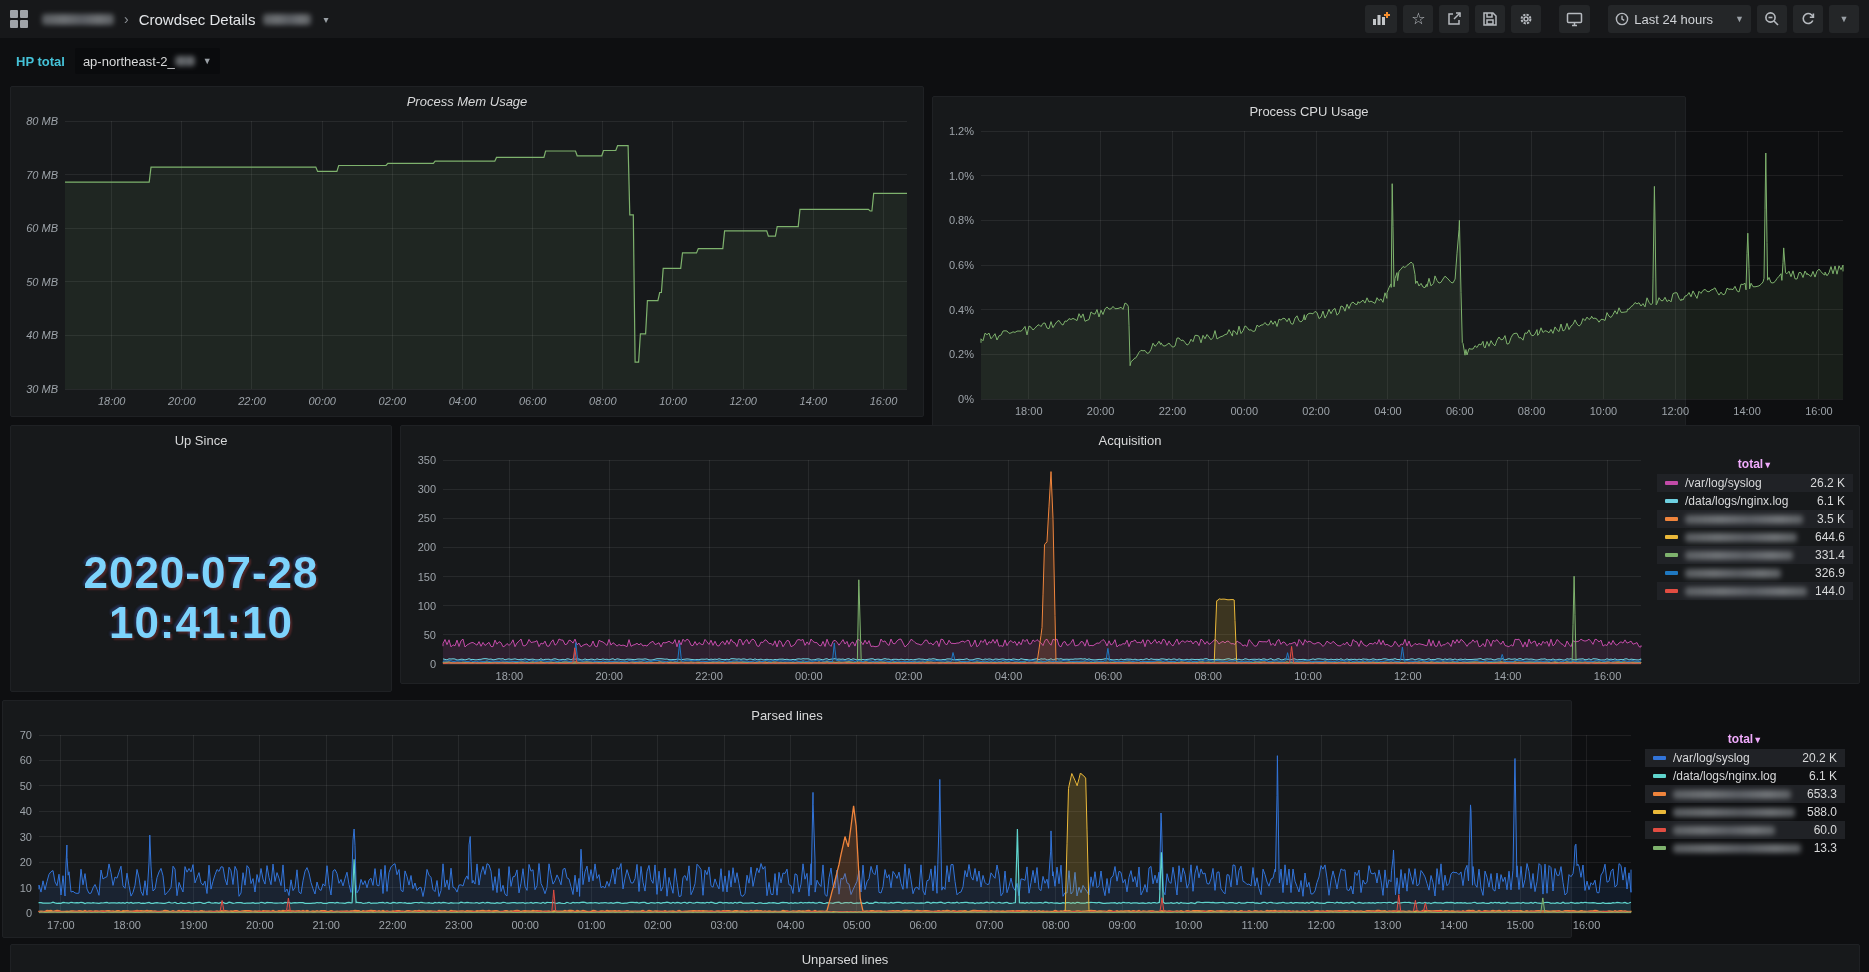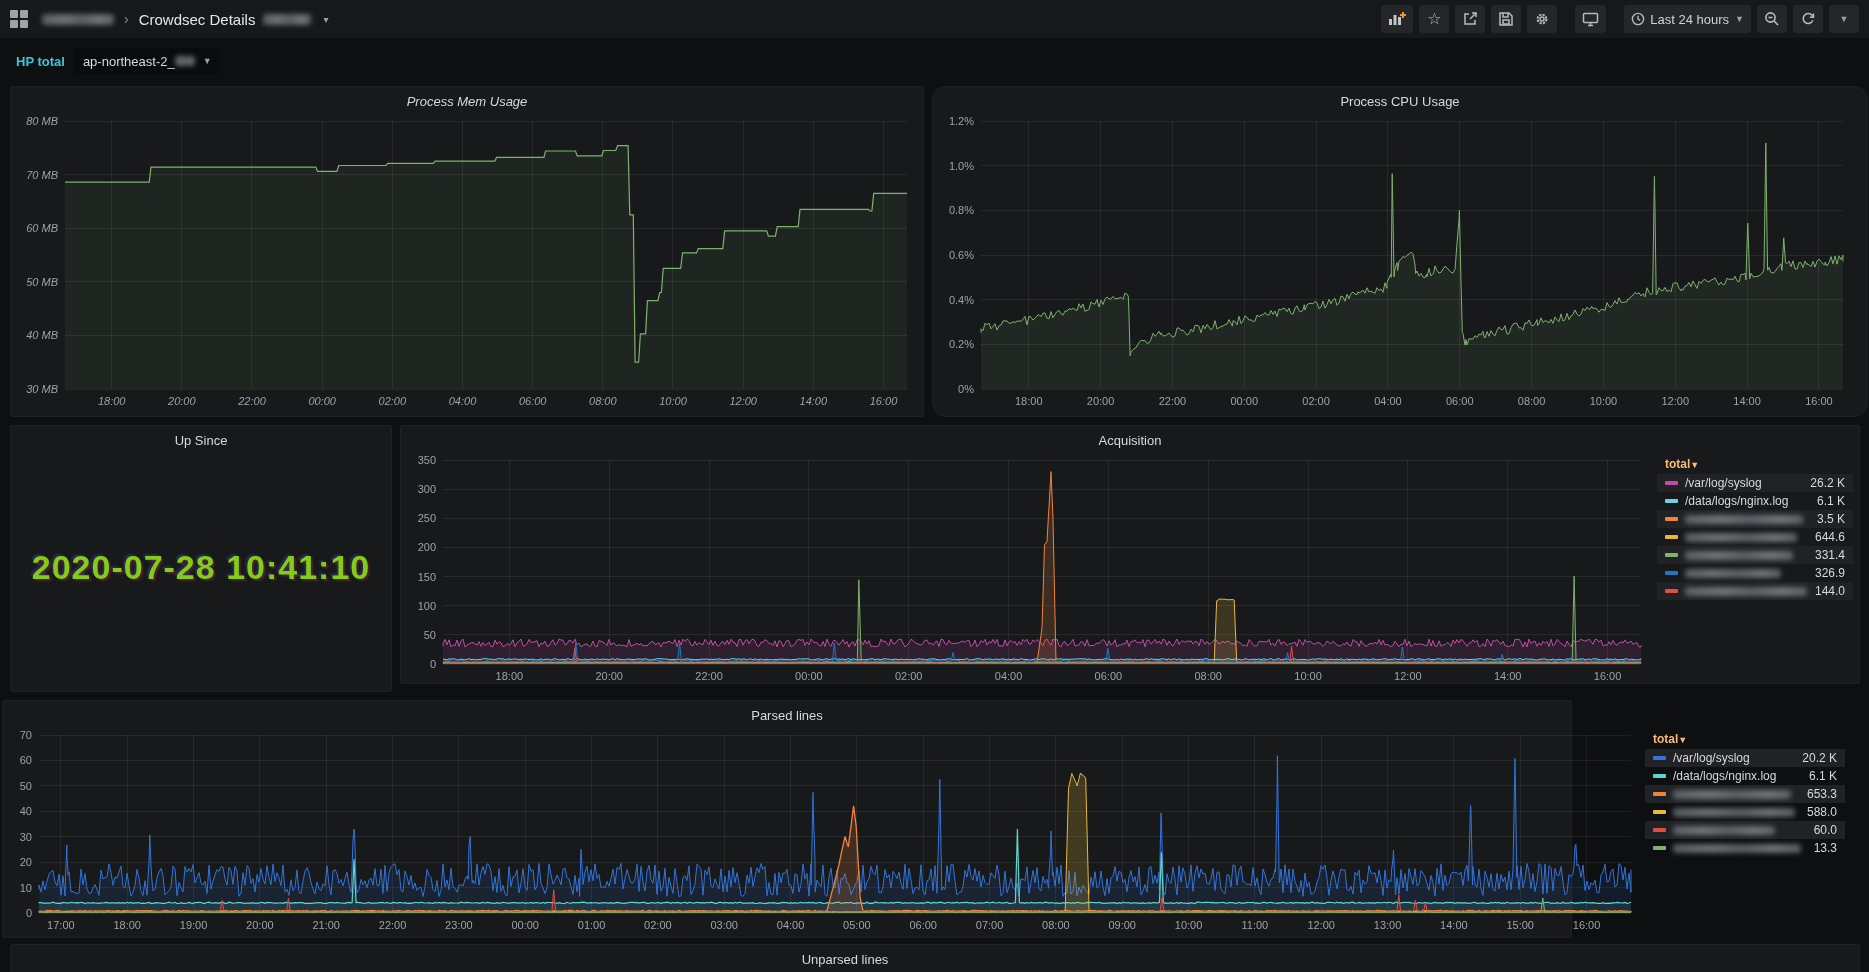--- a/index.html
+++ b/index.html
@@ -13,21 +13,21 @@
   .nav-left { display:flex; align-items:center; gap:8px; }
   .grid-icon { display:inline-grid; grid-template-columns:8px 8px; grid-template-rows:8px 8px; gap:2px; margin-right:6px; }
   .grid-icon i { background:#9fa3a8; border-radius:1px; }
   .crumb-sep { color:#8d9196; font-size:14px; margin:0 2px; }
   .crumb-title { color:#e3e5e8; font-size:15px; }
   .nav-caret { color:#9aa0a6; font-size:10px; margin-left:4px; }
   .nav-right { display:flex; align-items:center; gap:6px; }
   .chip { height:28px; min-width:30px; background:#242628; border-radius:3px; display:flex;
           align-items:center; justify-content:center; padding:0 7px; cursor:pointer; color:#b6babf; }
   .chip svg { display:block; }
-  .chip-text { font-size:13px; color:#d0d3d7; margin:0 6px 0 5px; white-space:nowrap; }
+  .chip-text { font-size:13px; color:#d0d3d7; margin:0 22px 0 5px; white-space:nowrap; }
   .chip .caret { font-size:9px; color:#9aa0a6; }
   .star-glyph { font-size:16px; color:#b6babf; line-height:1; }
 
   
   .submenu { position:absolute; left:0; top:38px; width:1869px; height:46px; display:flex; align-items:center; padding:0 16px; }
   .var-label { color:#45c2d8; font-size:13px; font-weight:bold; margin-right:10px; }
   .var-value { height:26px; background:#0a0b0d; border-radius:2px; display:flex; align-items:center;
                padding:0 8px; font-size:13px; color:#d8d9da; cursor:pointer; }
   .var-value .caret { font-size:9px; color:#9aa0a6; margin-left:8px; }
 
@@ -36,27 +36,27 @@
   .panel-title { position:absolute; left:0; right:0; top:7px; text-align:center; font-size:13px;
                  font-weight:500; color:#d8d9da; cursor:pointer; }
   .chart { position:absolute; }
   .chart svg { display:block; }
   .grid { stroke:rgba(255,255,255,0.07); shape-rendering:crispEdges; }
   .tick { fill:#9da3a9; font-size:11px; font-family:"Liberation Sans","DejaVu Sans",sans-serif; }
   .ty { text-anchor:end; }
   .tx { text-anchor:middle; }
 
   
-  .big-stat { position:absolute; left:0; right:0; top:46%; text-align:center; font-size:34px; font-weight:bold;
-              color:#84cc16; letter-spacing:1px;
+  .big-stat { position:absolute; left:0; right:0; top:46%; text-align:center; font-size:44px; font-weight:bold;
+              color:#7dd3fc; letter-spacing:1px;
               text-shadow:2px 2px 2px rgba(215,70,70,.28), -2px -2px 2px rgba(70,100,215,.28); }
 
   
   .legend { position:absolute; font-size:12px; }
-  .legend-header { text-align:left; padding:1px 8px 3px 8px; color:#fdba74; font-weight:bold; cursor:pointer; }
+  .legend-header { text-align:center; padding:1px 8px 3px 8px; color:#f0abfc; font-weight:bold; cursor:pointer; }
   .legend-header .caret { font-size:9px; }
   .legend-row { display:flex; align-items:center; height:18px; padding:0 8px; }
   .legend-row.striped { background:#202226; }
   .dash { width:13px; height:4px; border-radius:1px; flex:0 0 auto; margin-right:7px; cursor:pointer; }
   .legend-label { color:#d8d9da; cursor:pointer; white-space:nowrap; overflow:hidden; }
   .legend-value { margin-left:auto; color:#d8d9da; }
 
   
   .redacted { display:inline-block; height:11px; border-radius:3px; vertical-align:middle;
               background:linear-gradient(90deg,#6f7377,#8a8e92 30%,#70747a 55%,#8d9195 80%,#6f7377);
@@ -196,21 +196,21 @@
           <line x1="46" x2="888" y1="61.59999999999999" y2="61.59999999999999" class="grid"></line>
           <text x="39" y="65.6" class="tick ty">70 MB</text>
           <line x1="46" x2="888" y1="8" y2="8" class="grid"></line>
           <text x="39" y="12" class="tick ty">80 MB</text>
           <path d="M46.0 69.1 L130.2 69.1 L132.0 54.1 L296.8 54.1 L298.6 58.4 L317.9 58.4 L319.7 52.5 L367.0 52.5 L368.8 50.3 L414.4 50.3 L416.1 48.2 L475.8 48.2 L477.5 44.4 L524.9 44.4 L526.6 38.0 L556.5 38.0 L558.2 42.8 L582.8 42.8 L584.5 37.5 L596.8 37.5 L598.6 32.7 L609.1 32.7 L610.8 101.8 L614.3 101.8 L616.1 249.2 L619.6 249.2 L621.4 220.8 L626.6 220.8 L628.4 187.6 L638.9 187.6 L640.7 179.5 L642.4 179.5 L644.2 155.4 L661.7 155.4 L663.5 139.9 L677.5 139.9 L679.3 135.6 L703.8 135.6 L705.6 117.9 L747.7 117.9 L749.4 123.2 L756.4 123.2 L758.2 113.6 L779.2 113.6 L781.0 96.4 L849.4 96.4 L851.2 98.0 L852.9 98.0 L854.7 80.4 L888.0 80.4 L888 276 L46 276 Z" fill="#7EB26D" fill-opacity="0.09" stroke="none"></path>
           <path d="M46.0 69.1 L130.2 69.1 L132.0 54.1 L296.8 54.1 L298.6 58.4 L317.9 58.4 L319.7 52.5 L367.0 52.5 L368.8 50.3 L414.4 50.3 L416.1 48.2 L475.8 48.2 L477.5 44.4 L524.9 44.4 L526.6 38.0 L556.5 38.0 L558.2 42.8 L582.8 42.8 L584.5 37.5 L596.8 37.5 L598.6 32.7 L609.1 32.7 L610.8 101.8 L614.3 101.8 L616.1 249.2 L619.6 249.2 L621.4 220.8 L626.6 220.8 L628.4 187.6 L638.9 187.6 L640.7 179.5 L642.4 179.5 L644.2 155.4 L661.7 155.4 L663.5 139.9 L677.5 139.9 L679.3 135.6 L703.8 135.6 L705.6 117.9 L747.7 117.9 L749.4 123.2 L756.4 123.2 L758.2 113.6 L779.2 113.6 L781.0 96.4 L849.4 96.4 L851.2 98.0 L852.9 98.0 L854.7 80.4 L888.0 80.4 " fill="none" stroke="#7EB26D" stroke-width="1.2"></path>
         </svg>
       </div>
   </section>
 
-  <section class="panel" style="left:932px;top:86px;width:936px;height:331px;border-radius:14px;">
+  <section class="panel" style="left:932px;top:96px;width:754px;height:331px;">
     <h2 class="panel-title">Process CPU Usage</h2>
     <div class="chart" style="left:8px;top:26px;width:912px;height:300px;">
         <svg width="912" height="300">
           <line x1="87.76916666666668" x2="87.76916666666668" y1="8" y2="276" class="grid"></line>
           <text x="87.76916666666668" y="292" class="tick tx">18:00</text>
           <line x1="159.60250000000002" x2="159.60250000000002" y1="8" y2="276" class="grid"></line>
           <text x="159.60250000000002" y="292" class="tick tx">20:00</text>
           <line x1="231.43583333333333" x2="231.43583333333333" y1="8" y2="276" class="grid"></line>
           <text x="231.43583333333333" y="292" class="tick tx">22:00</text>
           <line x1="303.26916666666665" x2="303.26916666666665" y1="8" y2="276" class="grid"></line>

